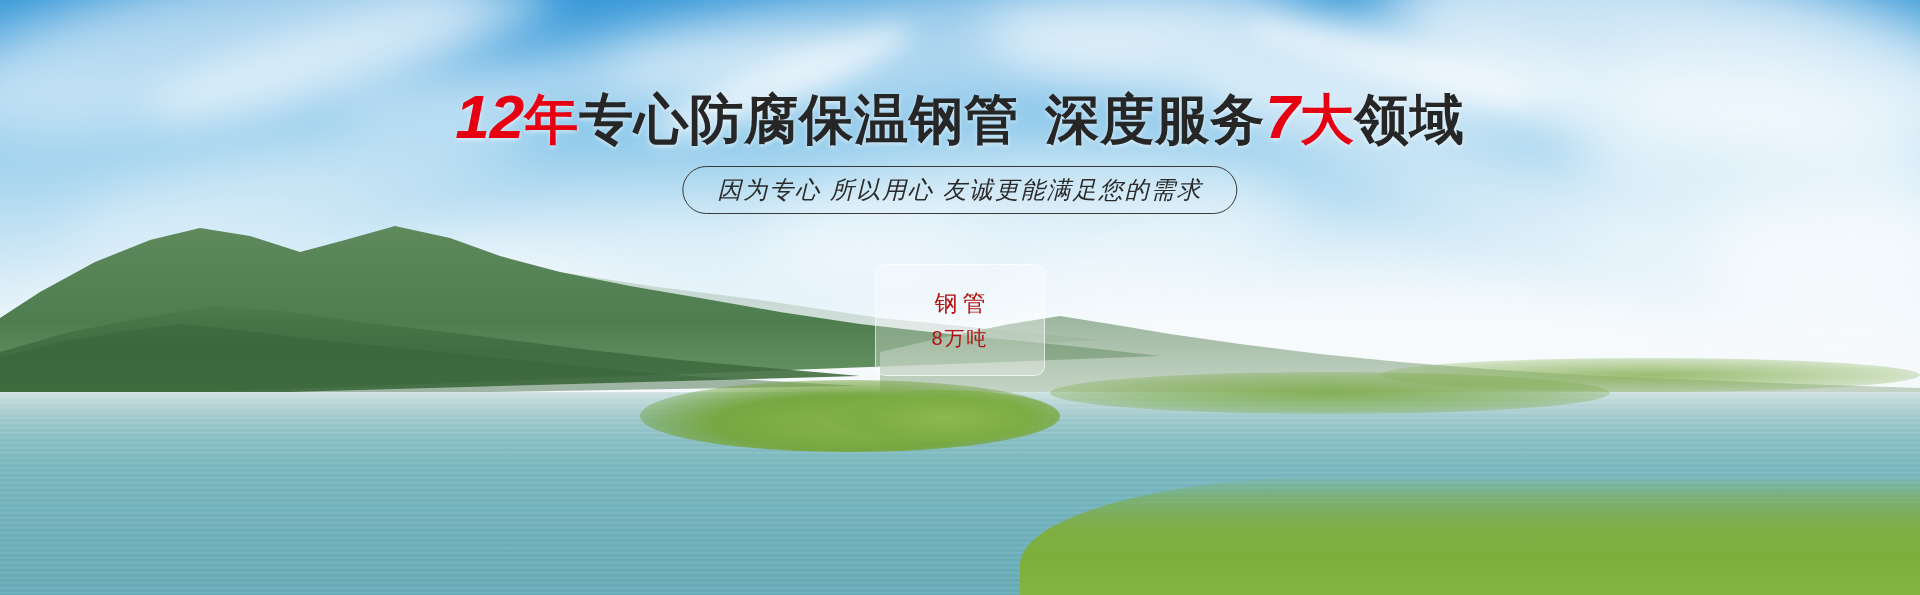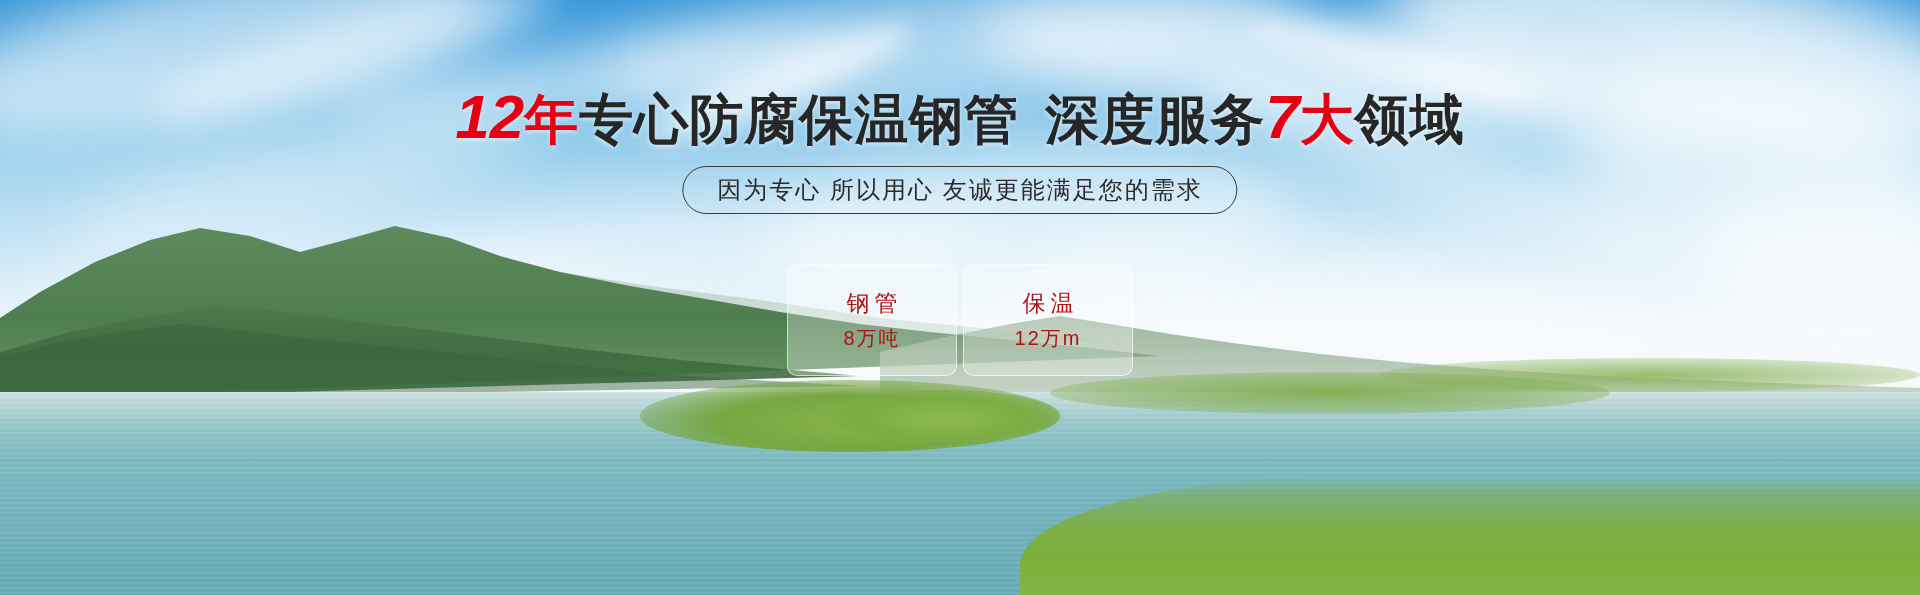--- a/index.html
+++ b/index.html
@@ -142,20 +142,21 @@
     display: flex;
     align-items: center;
     justify-content: center;
     border: 1px solid #3a3a3a;
     border-radius: 24px;
     font-size: 24px;
     color: #2b2b2b;
     letter-spacing: 2px;
     white-space: nowrap;
     background: transparent;
+    font-style: italic;
   }
 
   
   .stats {
     position: absolute;
     left: 50%;
     transform: translateX(-50%);
     top: 264px;
     display: flex;
     gap: 6px;
@@ -315,20 +316,16 @@
   </div>
 
   <div class="stats">
 
     <div class="stat-card">
       <div class="stat-label">钢管</div>
       <div class="stat-value"><span>8万吨</span></div>
     </div>
 
 
-    <div class="stat-card">
-      <div class="stat-label">保温</div>
-      <div class="stat-value"><span>12万m</span></div>
-    </div>
 
   </div>
 
 </div>
 
 </body></html>

